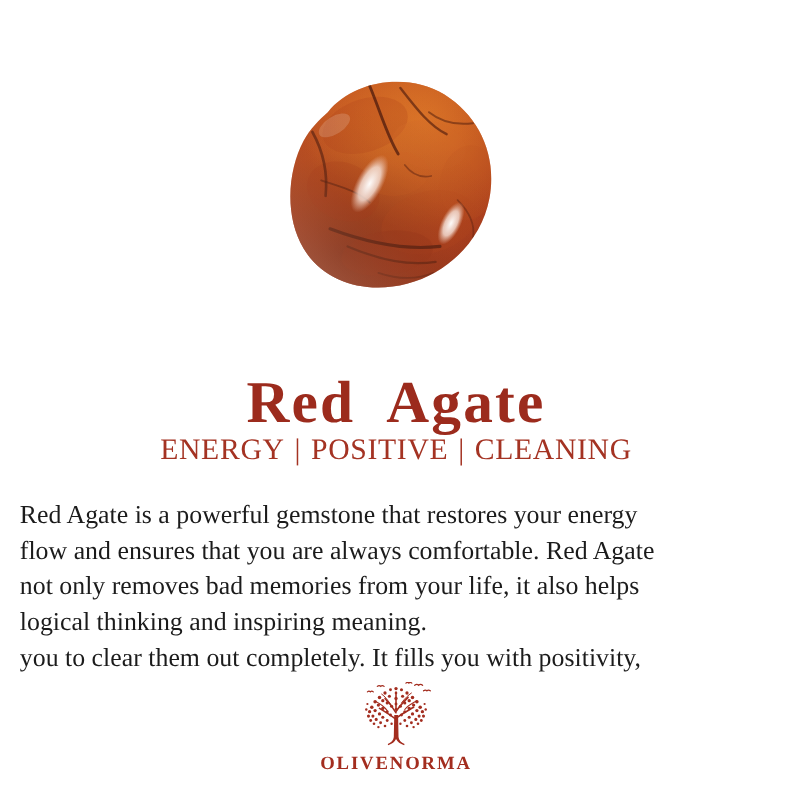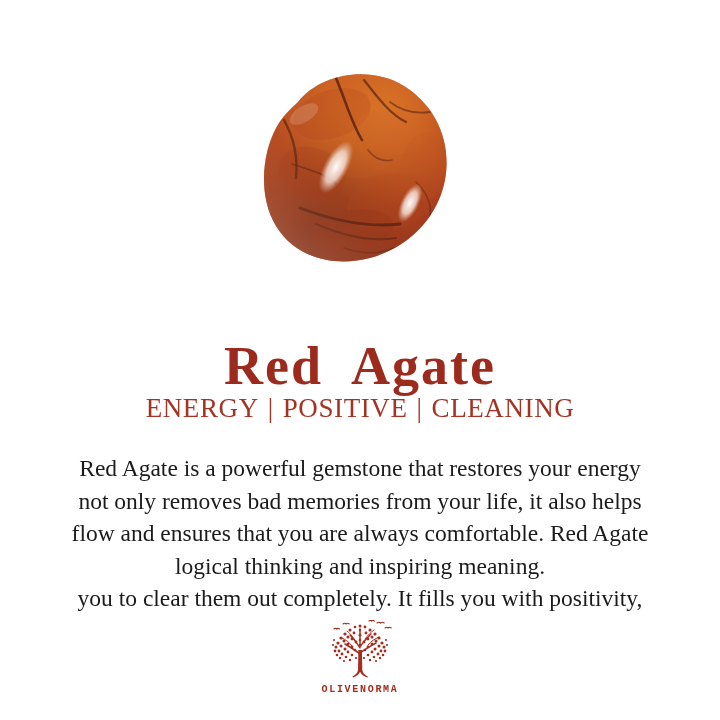--- a/index.html
+++ b/index.html
@@ -68,43 +68,43 @@
     padding: 0 9px;
     color: #a43323;
   }
 
   
   .body-copy {
     position: absolute;
     left: 18px;
     top: 452px;
     width: 684px;
-    text-align: center;
+    text-align: left;
     font-family: "Liberation Serif", serif;
     font-size: 23.5px;
     line-height: 32.5px;
     color: #1b1b1b;
   }
   .body-copy .ln { display: block; white-space: nowrap; }
 
   
   .logo {
     position: absolute;
     left: 0;
     top: 620px;
     width: 720px;
     display: flex;
     flex-direction: column;
     align-items: center;
   }
   .logo-tree { display: block; }
   .logo-word {
     margin-top: 1px;
-    font-family: Liberation Mono, monospace;
-    font-size: 10px;
+    font-family: Liberation Serif, serif;
+    font-size: 17px;
     font-weight: 700;
     letter-spacing: 1.7px;
     color: #a32d1f;
     line-height: 1;
   }
 </style>
 </head>
 <body>
 
 <div class="page">
@@ -187,22 +187,22 @@
       </g>
     </svg>
   </div>
 
   <h1 class="title">Red  Agate</h1>
 
   <div class="subtitle"><span>ENERGY</span><span class="sep">|</span><span>POSITIVE</span><span class="sep">|</span><span>CLEANING</span></div>
 
   <div class="body-copy">
     <span class="ln">Red Agate is a powerful gemstone that restores your energy</span>
+    <span class="ln">flow and ensures that you are always comfortable. Red Agate</span>
     <span class="ln">not only removes bad memories from your life, it also helps</span>
-    <span class="ln">flow and ensures that you are always comfortable. Red Agate</span>
     <span class="ln">logical thinking and inspiring meaning.</span>
     <span class="ln">you to clear them out completely. It fills you with positivity,</span>
   </div>
 
   <div class="logo">
     <svg class="logo-tree" width="78" height="64" viewBox="0 0 78 64">
       <g fill="#a32d1f">
 
         <path d="M37.4 30 L37.0 50 C36.8 53, 34.5 55, 31.5 56.4 L31.9 57.4
                  C35.5 56.3, 38.0 54.4, 38.9 52.0 L39.2 52.0

